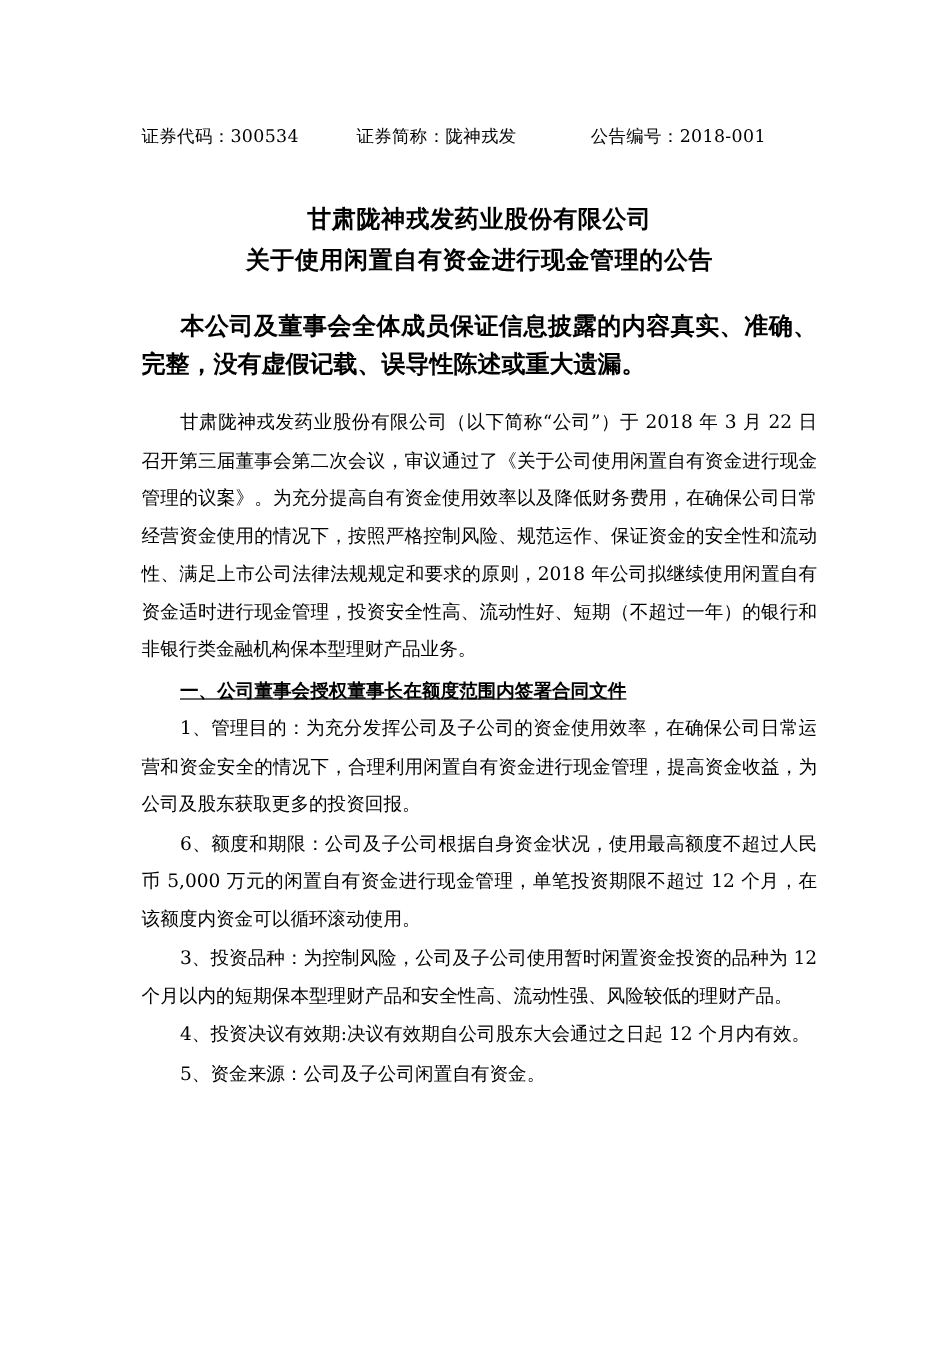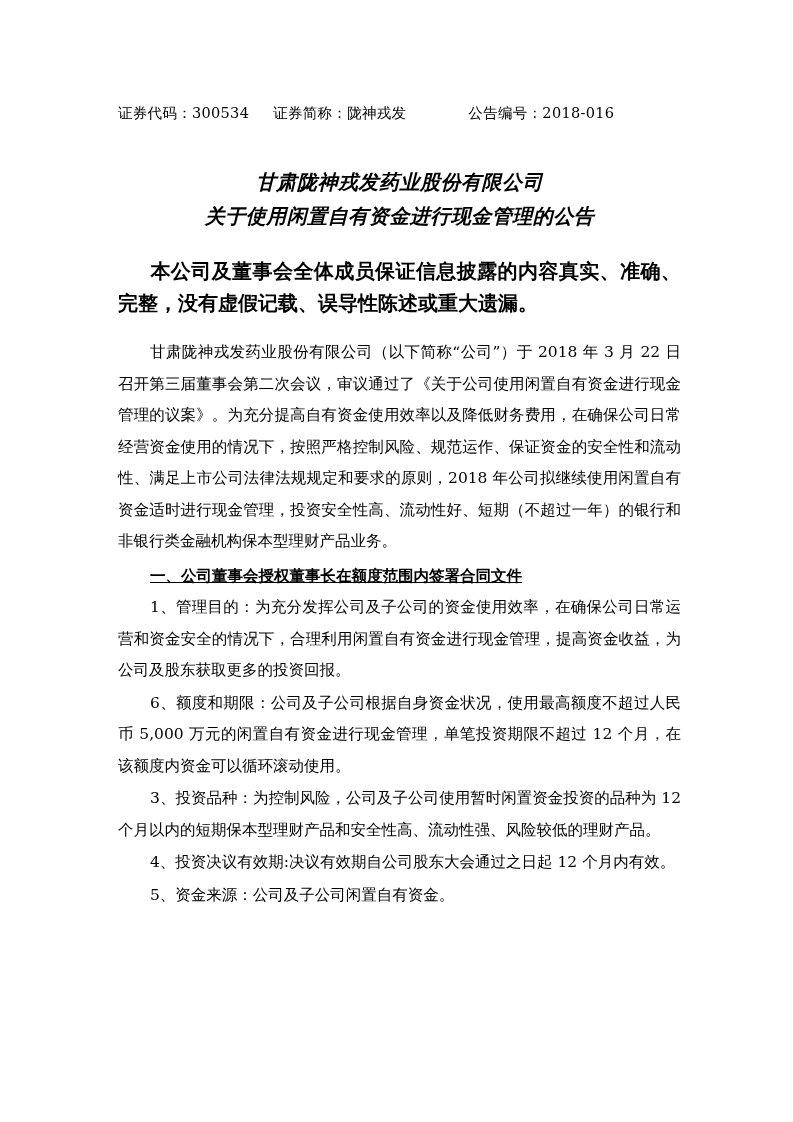--- a/index.html
+++ b/index.html
@@ -35,36 +35,35 @@
     justify-content: flex-start;
     align-items: baseline;
     font-size: 14.5px;
     letter-spacing: 0.3px;
     margin-bottom: 42px;
   }
   .header-row .h-item {
     white-space: nowrap;
   }
   .header-row .h-code {
-    margin-right: 24px;
+    margin-right: 48px;
   }
   .header-row .h-name {
     margin-right: 62px;
   }
   .title {
     text-align: center;
     font-weight: bold;
     font-size: 20px;
     line-height: 34px;
     letter-spacing: 0.5px;
     margin-bottom: 22px;
   }
   .title-line {
     display: block;
-    font-style: italic;
   }
   .notice {
     font-weight: bold;
     font-size: 20px;
     line-height: 32px;
     text-align: justify;
     text-justify: inter-ideograph;
     margin-bottom: 18px;
   }
   .notice .indent {
@@ -93,21 +92,21 @@
 </style>
 </head>
 <body>
 
 <div class="page">
   <div class="content">
 
     <div class="header-row">
       <span class="h-item h-code">证券代码：300534</span>
       <span class="h-item h-name">证券简称：陇神戎发</span>
-      <span class="h-item h-no">公告编号：2018-016</span>
+      <span class="h-item h-no">公告编号：2018-001</span>
     </div>
 
     <div class="title">
       <span class="title-line">甘肃陇神戎发药业股份有限公司</span>
       <span class="title-line">关于使用闲置自有资金进行现金管理的公告</span>
     </div>
 
     <div class="notice"><span class="indent"></span><span>本公司及董事会全体成员保证信息披露的内容真实、准确、完整，没有虚假记载、误导性陈述或重大遗漏。</span></div>
 
     <p class="body-p">甘肃陇神戎发药业股份有限公司（以下简称“公司”）于 2018 年 3 月 22 日召开第三届董事会第二次会议，审议通过了《关于公司使用闲置自有资金进行现金管理的议案》。为充分提高自有资金使用效率以及降低财务费用，在确保公司日常经营资金使用的情况下，按照严格控制风险、规范运作、保证资金的安全性和流动性、满足上市公司法律法规规定和要求的原则，2018 年公司拟继续使用闲置自有资金适时进行现金管理，投资安全性高、流动性好、短期（不超过一年）的银行和非银行类金融机构保本型理财产品业务。</p>

